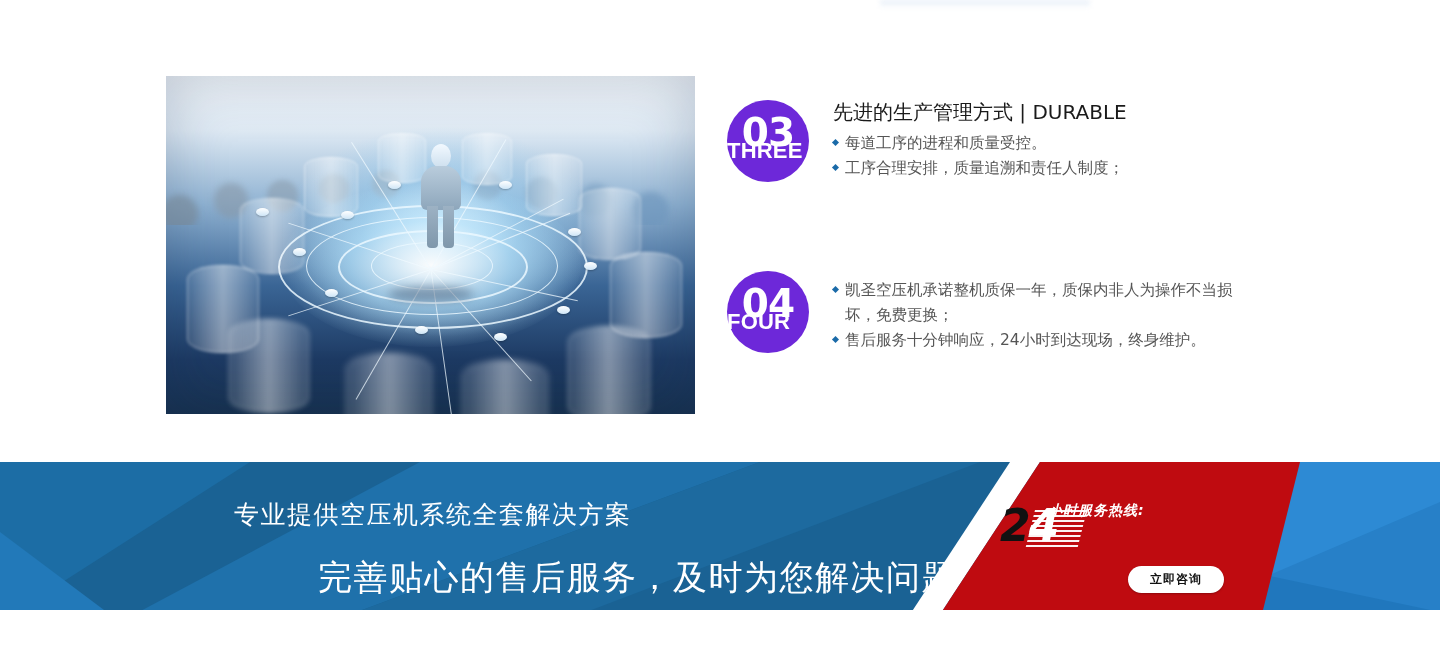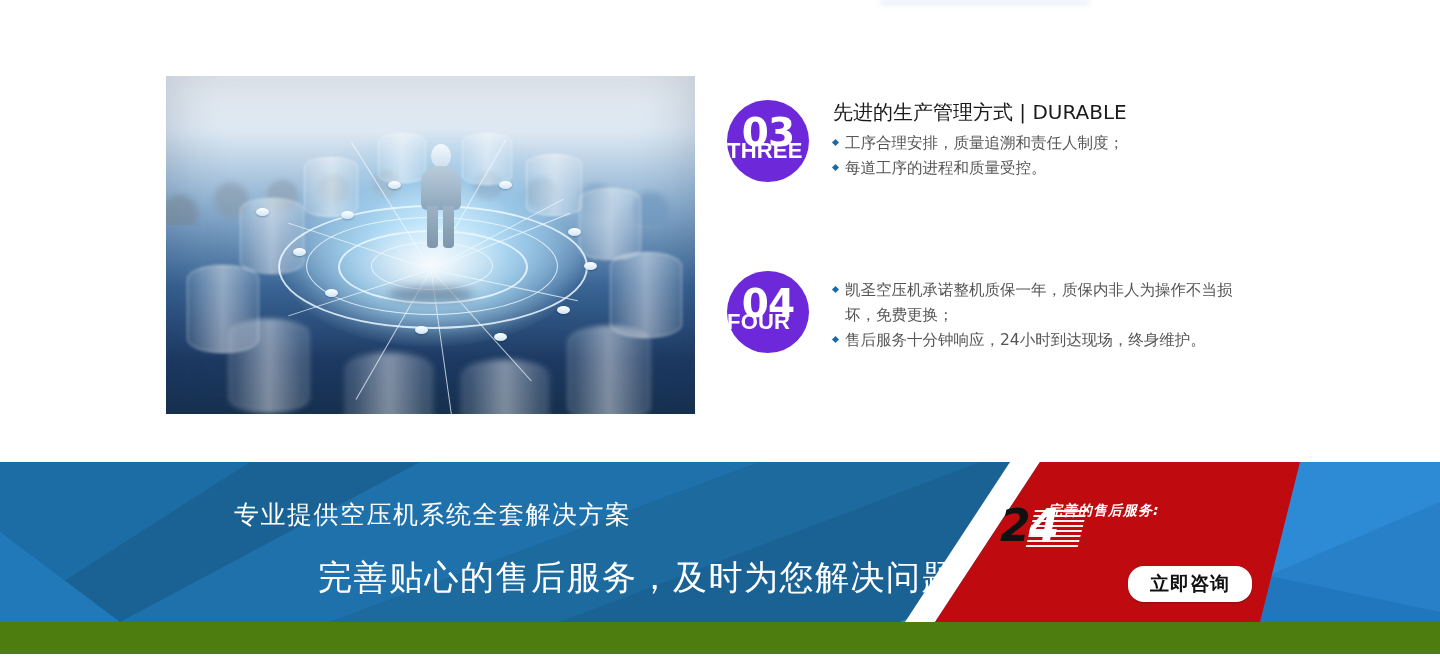--- a/index.html
+++ b/index.html
@@ -85,22 +85,22 @@
     position:relative;padding-left:12px;
     font-family:"DejaVu Sans",sans-serif;
   }
   .flist li::before{
     content:"";position:absolute;left:0;top:9px;
     width:5px;height:5px;background:#1a6aa8;transform:rotate(45deg);
   }
 
   
   .banner{
-    position:absolute;left:0;top:462px;width:1440px;height:192px;
-    overflow:hidden;background:#4d7c0f;
+    position:absolute;left:0;top:462px;width:1440px;height:148px;
+    overflow:hidden;background:#ec4899;
   }
   .bn-layer{position:absolute;inset:0;}
 
   .bn-slogan{
     position:absolute;left:0;top:0;width:930px;height:160px;
     color:#ffffff;font-family:"DejaVu Sans",sans-serif;
   }
   .bn-line1{position:absolute;left:234px;top:36px;font-size:25px;letter-spacing:1.5px;white-space:nowrap;}
   .bn-line2{position:absolute;left:318px;top:93px;font-size:34px;letter-spacing:1.5px;white-space:nowrap;}
 
@@ -120,21 +120,21 @@
     position:absolute;left:48px;top:2px;font-size:14px;font-style:italic;font-weight:bold;
     color:#ffffff;letter-spacing:1px;font-family:"DejaVu Sans",sans-serif;white-space:nowrap;
   }
   .tel-number{
     position:absolute;left:46px;top:22px;font-size:30px;font-style:italic;font-weight:bold;
     color:#ffffff;letter-spacing:.5px;font-family:"DejaVu Sans",sans-serif;white-space:nowrap;
   }
   .tel-btn{
     position:absolute;left:128px;top:66px;
     padding:5px 22px;border-radius:16px;background:#ffffff;
-    color:#111111;font-size:19px;font-weight:bold;letter-spacing:1px;
+    color:#111111;font-size:12px;font-weight:bold;letter-spacing:1px;
     font-family:"DejaVu Sans",sans-serif;white-space:nowrap;
     box-shadow:0 1px 2px rgba(0,0,0,.25);
   }
 </style>
 </head>
 <body>
 
 <div class="top-residue"></div>
 
 <div class="feature-image">
@@ -235,22 +235,22 @@
 </div>
 
 <div class="feature feature-3">
   <div class="badge">
     <div class="num">03</div>
     <div class="word">THREE</div>
   </div>
   <div class="ftext">
     <div class="ftitle">先进的生产管理方式 | DURABLE</div>
     <ul class="flist">
+      <li>每道工序的进程和质量受控。</li>
       <li>工序合理安排，质量追溯和责任人制度；</li>
-      <li>每道工序的进程和质量受控。</li>
     </ul>
   </div>
 </div>
 
 <div class="feature feature-4">
   <div class="badge">
     <div class="num">04</div>
     <div class="word">FOUR</div>
   </div>
   <div class="ftext">
@@ -281,16 +281,16 @@
   </svg>
 
   <div class="bn-slogan">
     <div class="bn-line1">专业提供空压机系统全套解决方案</div>
     <div class="bn-line2">完善贴心的售后服务，及时为您解决问题</div>
   </div>
 
   <div class="bn-tel">
     <div class="tel-24"><span>2</span><span class="w4">4</span></div>
     <div class="tel-stripes"></div>
-    <div class="tel-label">完善的售后服务:</div>
+    <div class="tel-label">小时服务热线:</div>
     <div class="tel-btn">立即咨询</div>
   </div>
 </div>
 
 </body></html>

